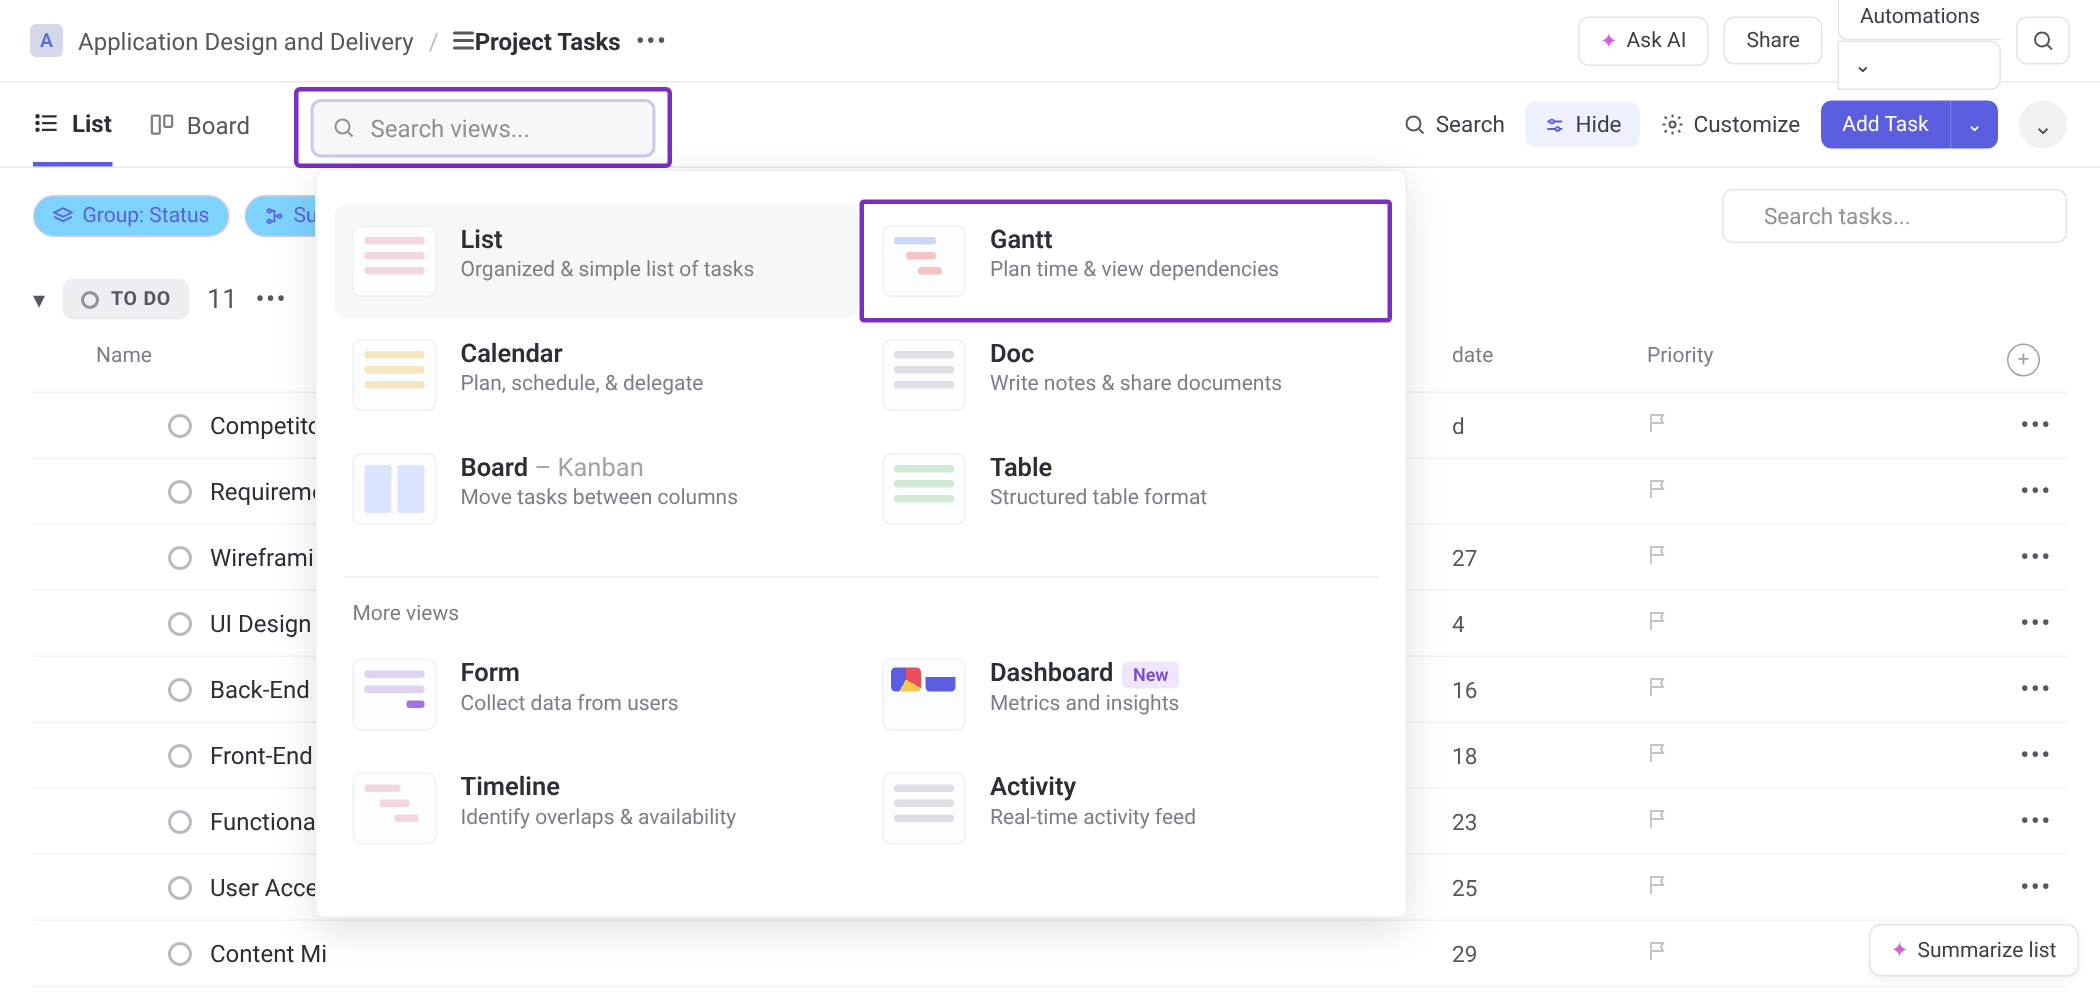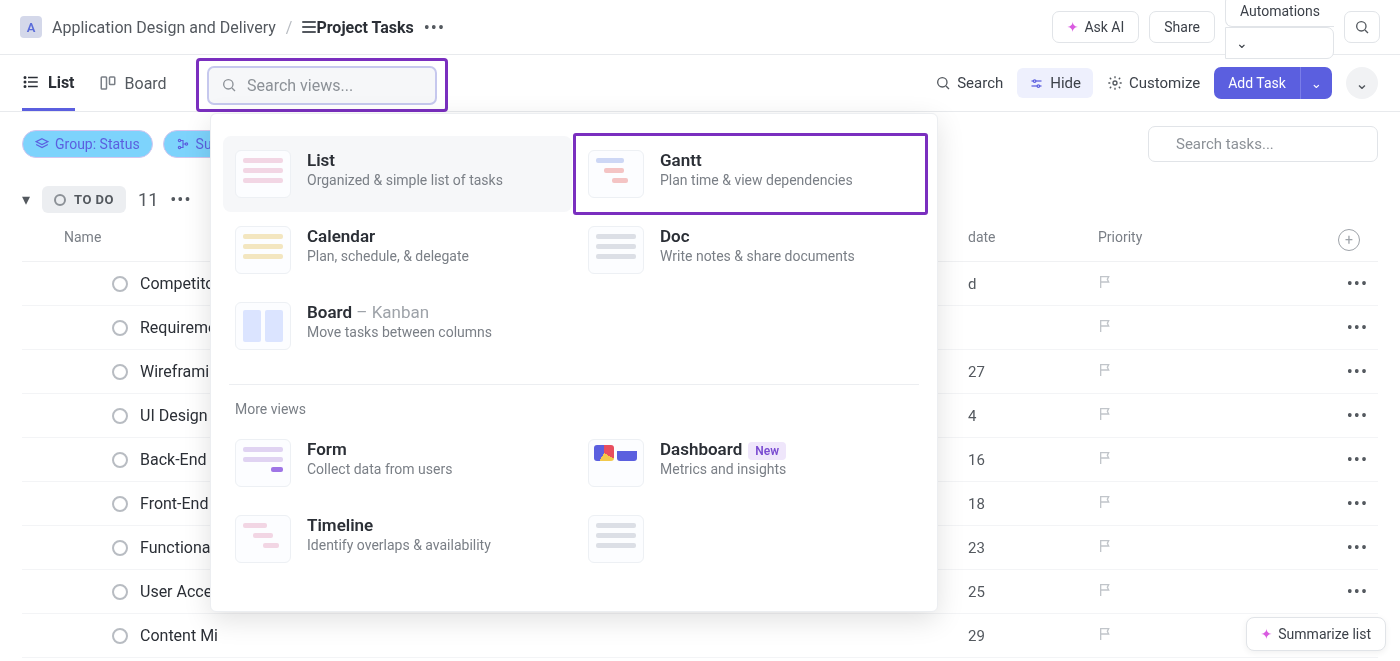--- a/index.html
+++ b/index.html
@@ -407,20 +407,31 @@
     <div class="vp-item">
       <div class="vp-thumb" style="flex-direction:row;gap:4px">
           <div style="flex:1;background:#dbe4ff;border-radius:2px"></div>
           <div style="flex:1;background:#dbe4ff;border-radius:2px"></div>
         </div>
       <div>
           <div class="vp-title"><span>Board</span><span class="vp-kanban"> – Kanban</span></div>
       <div class="vp-sub">Move tasks between columns</div>
         </div>
     </div>
+    <div class="vp-item">
+      <div class="vp-thumb green">
+          <div class="bar"></div>
+          <div class="bar"></div>
+          <div class="bar"></div>
+        </div>
+      <div>
+          <div class="vp-title">Table</div>
+      <div class="vp-sub">Structured table format</div>
+        </div>
+    </div>
   </div>
   <div class="vp-divider"></div>
   <div class="vp-section-title">More views</div>
   <div class="vp-grid">
     <div class="vp-item">
       <div class="vp-thumb purple">
           <div class="bar"></div>
           <div class="bar"></div>
           <div class="bar" style="width:30%;margin-left:auto;background:#9f75e6"></div>
         </div>
@@ -449,20 +460,24 @@
           <div class="vp-title">Timeline</div>
       <div class="vp-sub">Identify overlaps &amp; availability</div>
         </div>
     </div>
     <div class="vp-item">
       <div class="vp-thumb">
           <div class="bar" style="background:#dcdfe6"></div>
           <div class="bar" style="background:#dcdfe6"></div>
           <div class="bar" style="background:#dcdfe6"></div>
         </div>
+      <div>
+          <div class="vp-title">Activity</div>
+      <div class="vp-sub">Real-time activity feed</div>
+        </div>
     </div>
   </div>
 </div>
 
 <div class="summarize">
   <span class="sparkle">✦</span>
   <span>Summarize list</span>
 </div>
 
 </body></html>

